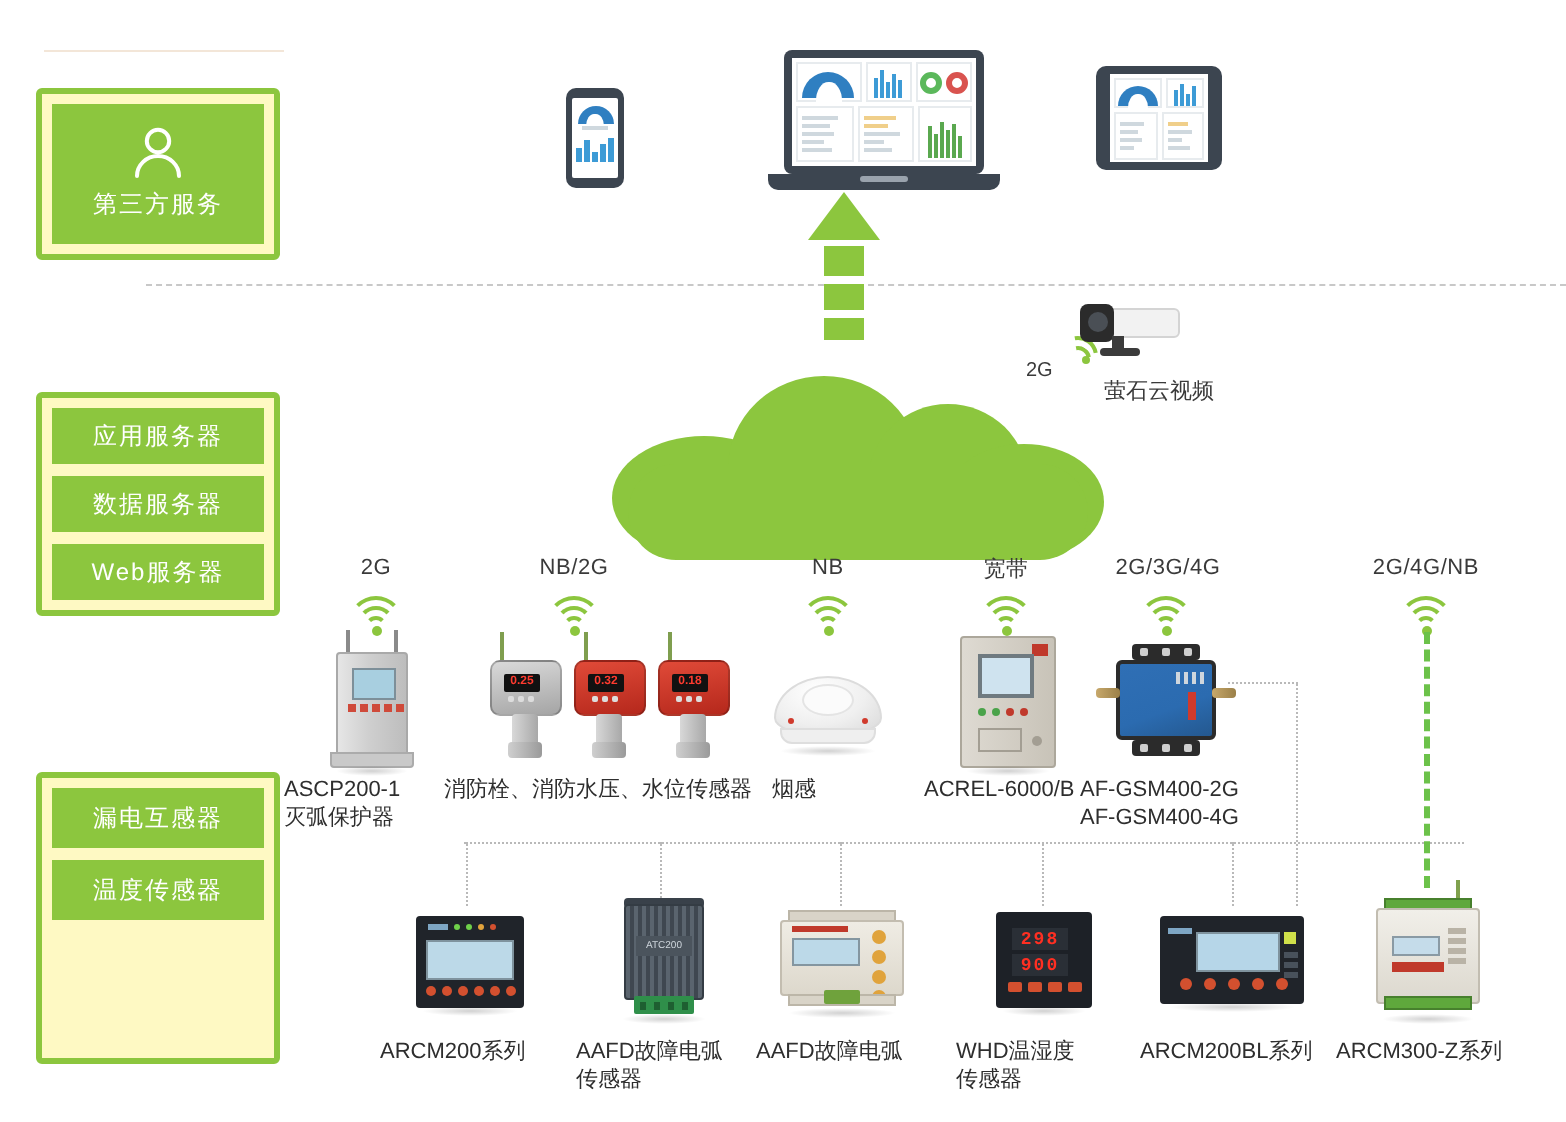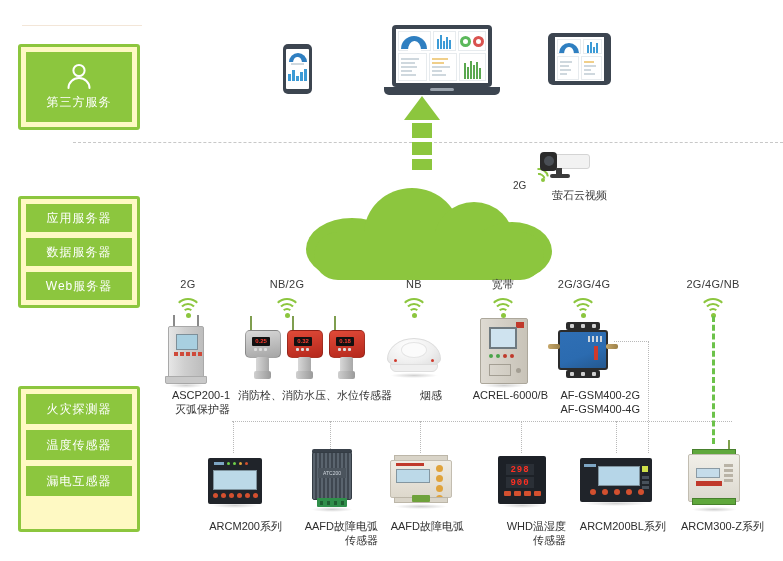--- a/index.html
+++ b/index.html
@@ -155,21 +155,21 @@
     position:absolute;left:11px;top:10px;width:4px;height:4px;
     background:#8cc63e;border-radius:50%;
   }
 
   
   .net-label{
     position:absolute;text-align:center;font-size:11px;color:#3a3a3a;
     letter-spacing:.3px;white-space:nowrap;
   }
   .dev-label{
-    position:absolute;text-align:right;font-size:11px;color:#2e2e2e;
+    position:absolute;text-align:left;font-size:11px;color:#2e2e2e;
     line-height:14px;white-space:pre-line;
   }
 
   
   .hw{position:absolute;}
   .hw .shadow{
     position:absolute;left:6%;bottom:-4px;width:88%;height:5px;
     background:radial-gradient(ellipse at center,rgba(0,0,0,.18) 0%,rgba(0,0,0,0) 70%);
   }
 
@@ -396,23 +396,22 @@
   </div>
 </div>
 
 <div class="panel" id="panel-servers">
   <div class="cell">应用服务器</div>
   <div class="cell">数据服务器</div>
   <div class="cell">Web服务器</div>
 </div>
 
 <div class="panel" id="panel-devices">
-  <div class="cell">火灾探测器</div>
+  <div class="cell">漏电互感器</div>
   <div class="cell">温度传感器</div>
-  <div class="cell">漏电互感器</div>
 </div>
 
 <div id="phone">
   <div class="body">
     <div class="screen-mini" style="width:100%;height:100%;border-radius:1px;padding:2px;box-sizing:border-box;">
       <div class="gauge" style="width:18px;height:9px;margin:2px auto 1px;"></div>
       <div class="txtline" style="width:70%;margin:1px auto;"></div>
       <div style="display:flex;gap:1px;align-items:flex-end;justify-content:center;height:13px;margin-top:3px;">
         <span class="bar" style="width:3px;height:7px;"></span>
         <span class="bar" style="width:3px;height:11px;"></span>

